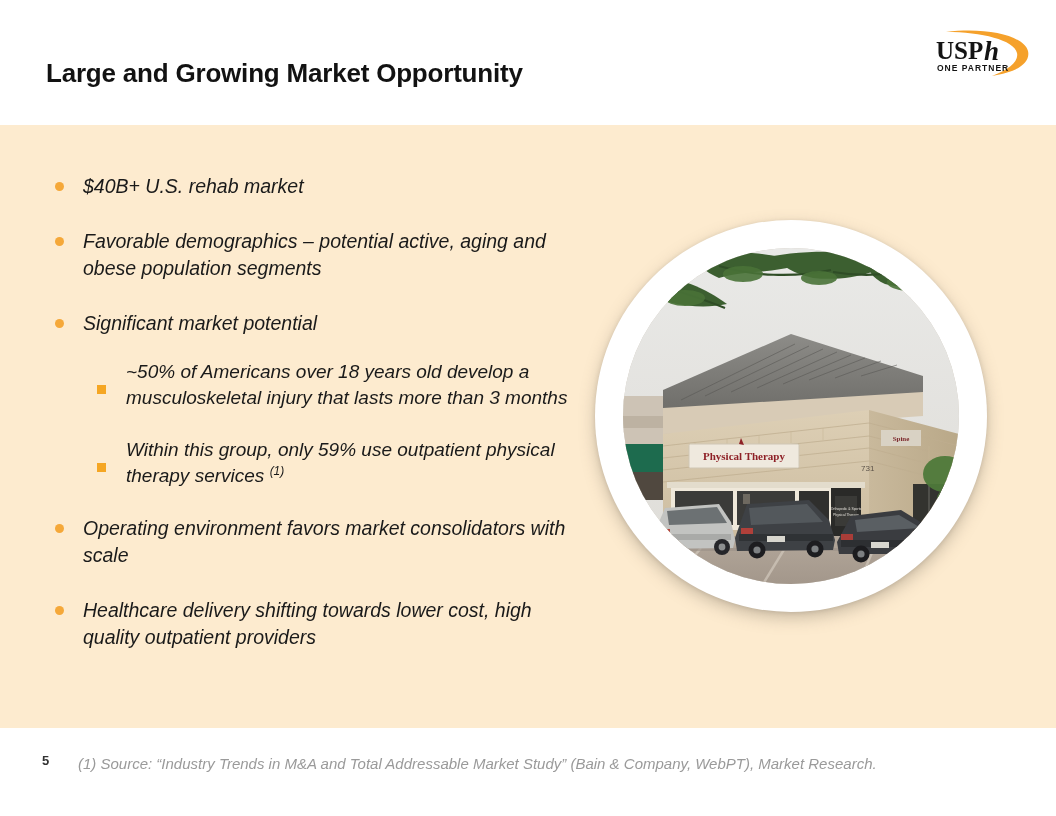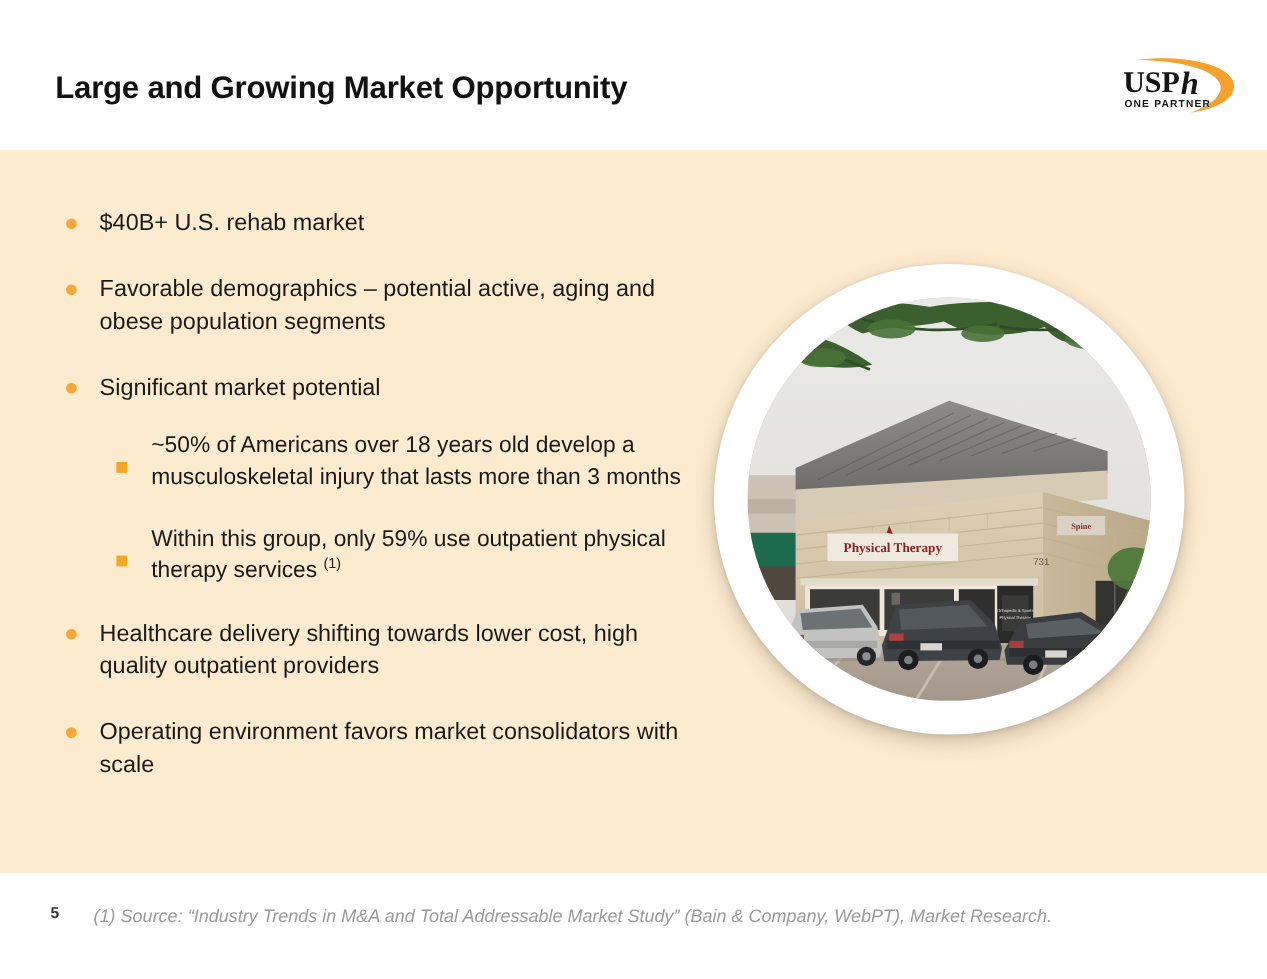--- a/index.html
+++ b/index.html
@@ -35,21 +35,21 @@
     font-weight: bold;
     color: #121212;
     letter-spacing: -0.2px;
     white-space: nowrap;
   }
 
   
   .logo {
     position: absolute;
     right: 20px;
-    top: 44px;
+    top: 26px;
     width: 118px;
     height: 54px;
   }
   .logo svg { display: block; }
 
   
   .body-panel {
     position: absolute;
     left: 0;
     top: 125px;
@@ -62,20 +62,21 @@
   .bullets {
     position: absolute;
     left: 55px;
     top: 48px;
     width: 520px;
   }
   .bullet-row {
     position: relative;
     display: flex;
     align-items: flex-start;
+    font-style: italic;
   }
   .bullet-l1 { margin-bottom: 28px; }
   .bullet-l2 { margin-bottom: 26px; margin-left: 42px; align-items: center; }
   .marker-dot {
     flex: 0 0 auto;
     width: 9px; height: 9px;
     border-radius: 50%;
     background: #f5a839;
     margin-top: 9px;
     margin-right: 19px;
@@ -200,26 +201,26 @@
         </div>
 
         <div class="bullet-row bullet-l2">
           <span class="marker-square"></span>
           <span class="bullet-text"><span>Within this group, only 59% use outpatient physical therapy services </span><sup>(1)</sup></span>
         </div>
       </div>
 
       <div class="bullet-row bullet-l1">
         <span class="marker-dot"></span>
+        <span class="bullet-text">Operating environment favors market consolidators with scale</span>
+      </div>
+
+      <div class="bullet-row bullet-l1">
+        <span class="marker-dot"></span>
         <span class="bullet-text">Healthcare delivery shifting towards lower cost, high quality outpatient providers</span>
-      </div>
-
-      <div class="bullet-row bullet-l1">
-        <span class="marker-dot"></span>
-        <span class="bullet-text">Operating environment favors market consolidators with scale</span>
       </div>
 
     </div>
 
     <div class="photo-wrap">
       <div class="photo-ring"></div>
       <div class="photo-disc">
         <svg width="336" height="336" viewBox="0 0 336 336" xmlns="http://www.w3.org/2000/svg">
           <defs>
             <linearGradient id="sky" x1="0" y1="0" x2="0" y2="1">

